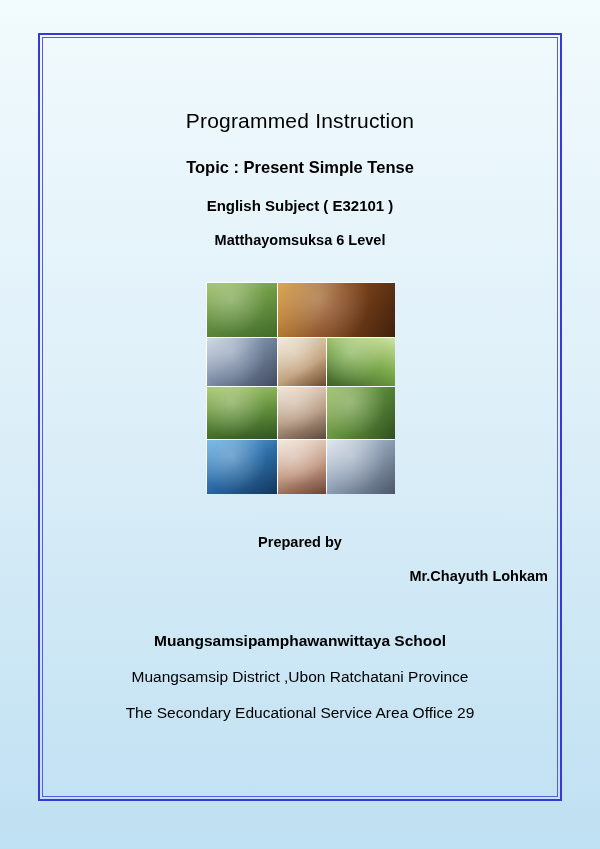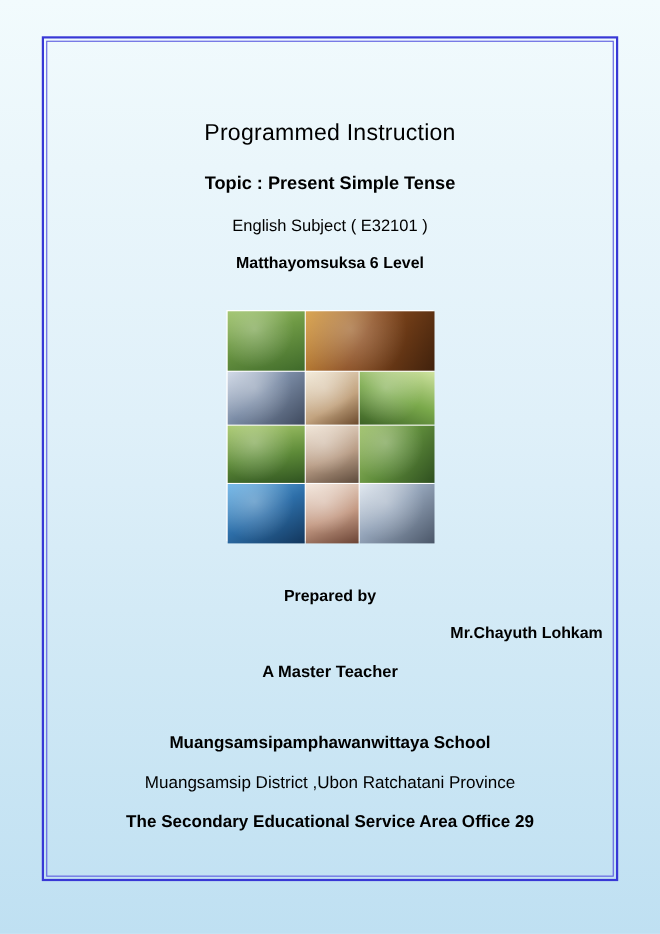--- a/index.html
+++ b/index.html
@@ -56,21 +56,21 @@
   }
   .subtitle1 {
     margin-top: 25px;
     font-size: 16.5px;
     font-weight: bold;
     color: #000;
   }
   .subtitle2 {
     margin-top: 20px;
     font-size: 15px;
-    font-weight: normal;
+    font-weight: bold;
     color: #000;
   }
   .subtitle3 {
     margin-top: 18px;
     font-size: 14.5px;
     font-weight: bold;
     color: #000;
   }
   .collage-wrap {
     margin-top: 34px;
@@ -136,21 +136,21 @@
   }
   .district {
     margin-top: 18px;
     font-size: 15.5px;
     font-weight: normal;
     color: #000;
   }
   .office {
     margin-top: 18px;
     font-size: 15.5px;
-    font-weight: bold;
+    font-weight: normal;
     color: #000;
   }
 </style>
 </head>
 <body>
 
 <div class="page">
   <div class="border-outer"></div>
   <div class="border-inner"></div>
 
@@ -171,19 +171,18 @@
         <div class="cell c7"></div>
         <div class="cell c8"></div>
         <div class="cell c9"></div>
         <div class="cell c10"></div>
         <div class="cell c11"></div>
       </div>
     </div>
 
     <div class="prepared">Prepared by</div>
     <div class="author">Mr.Chayuth Lohkam</div>
-    <div class="role">A Master Teacher</div>
 
     <div class="school">Muangsamsipamphawanwittaya School</div>
     <div class="district">Muangsamsip District ,Ubon Ratchatani Province</div>
     <div class="office">The Secondary Educational Service Area Office 29</div>
   </div>
 </div>
 
 </body></html>

